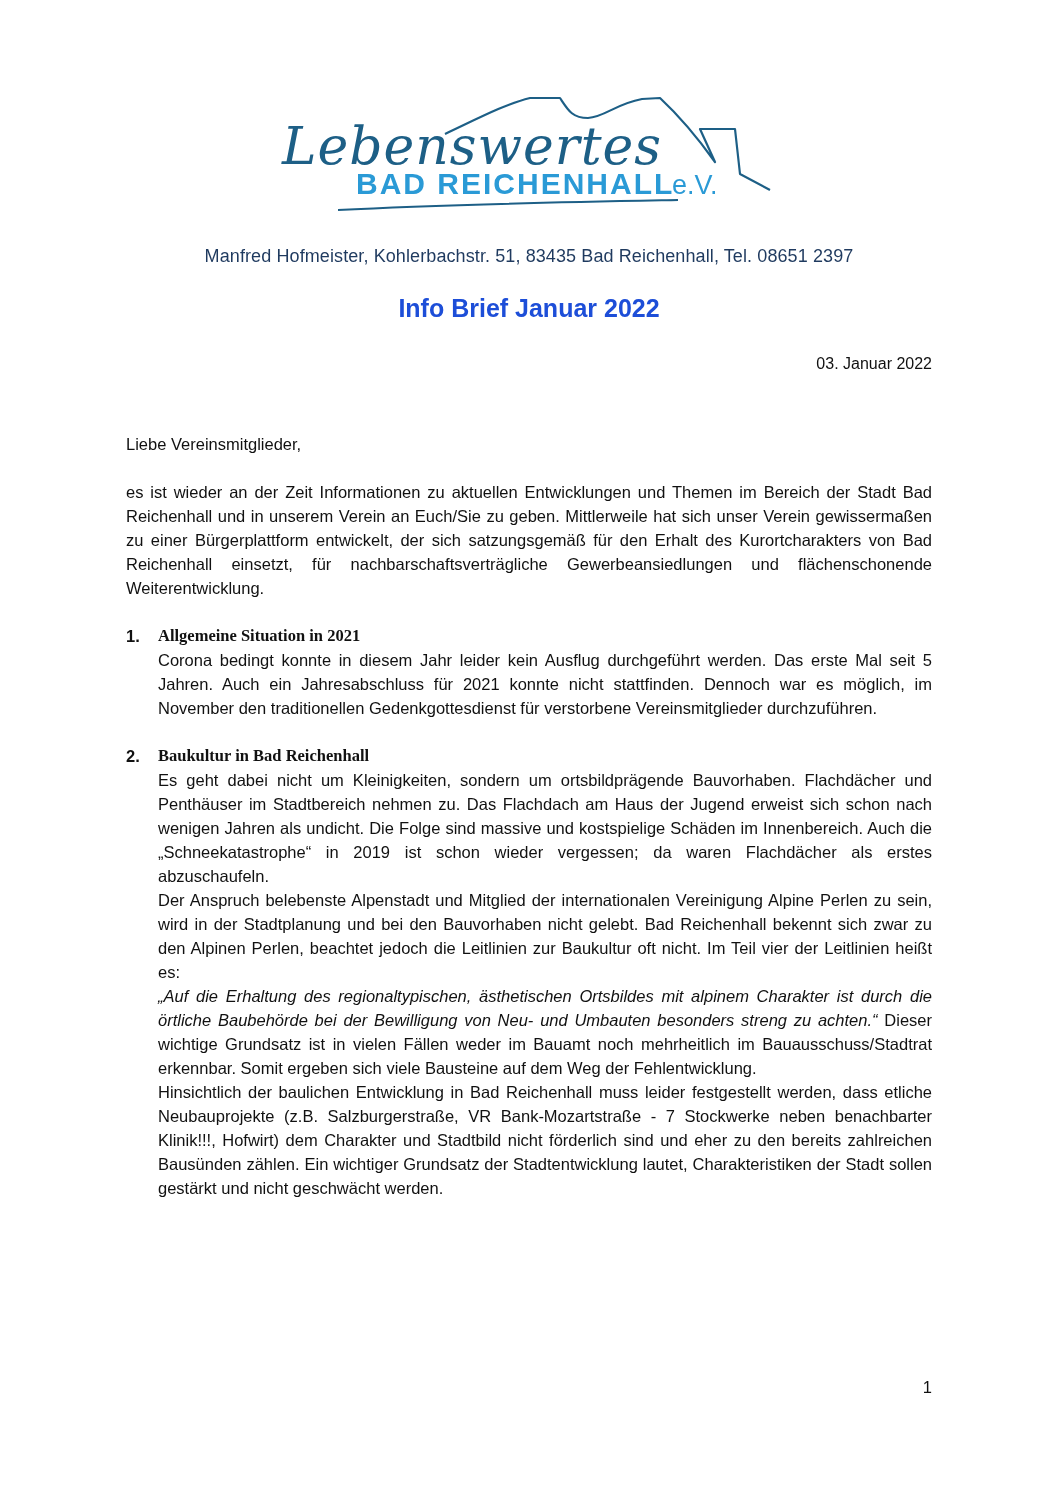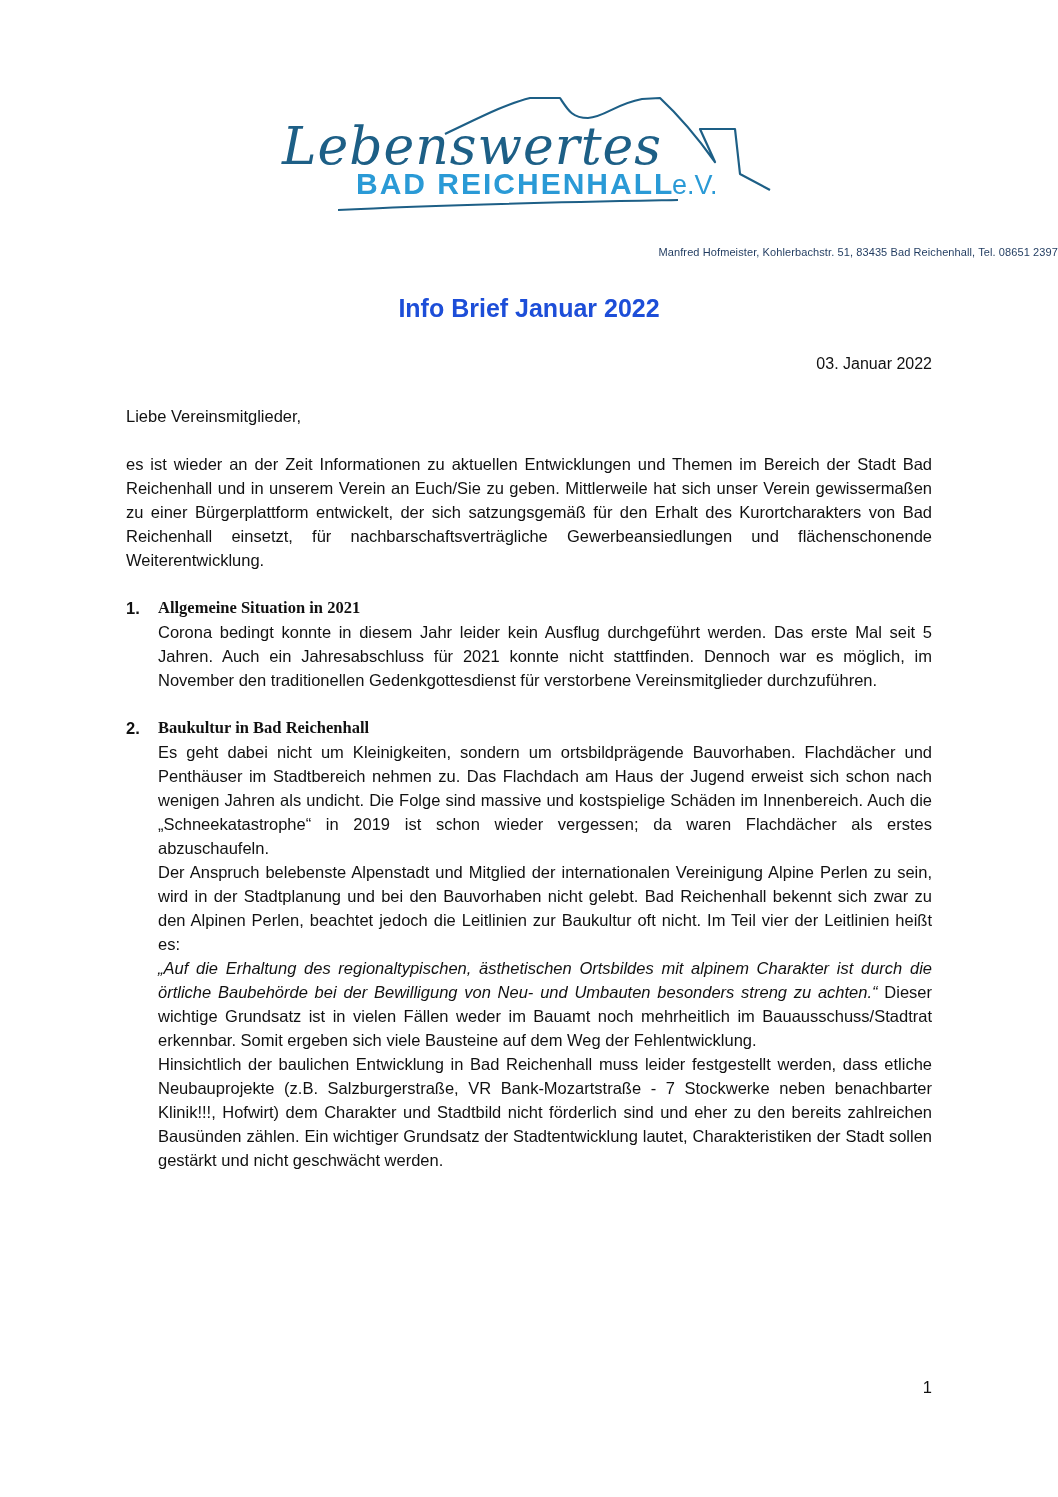--- a/index.html
+++ b/index.html
@@ -1,24 +1,24 @@
 <!DOCTYPE html>
 <html><head>
 <meta charset="utf-8">
 <style>
   html, body { margin:0; padding:0; background:#ffffff; }
   body { width:1058px; height:1497px; position:relative; overflow:hidden;
          font-family:"Liberation Sans", sans-serif; color:#111; }
   .logo { position:absolute; left:270px; top:82px; width:520px; height:140px; }
-  .contact { position:absolute; left:0; width:1058px; top:246px; text-align:right;
-             font-size:11px; color:#1f3a5f; letter-spacing:0.1px; }
+  .contact { position:absolute; left:0; width:1058px; top:246px; text-align:center;
+             font-size:18px; color:#1f3a5f; letter-spacing:0.1px; }
   .title { position:absolute; left:0; width:1058px; top:294px; text-align:center;
            font-size:25px; font-weight:bold; color:#1d4ed8; }
   .date { position:absolute; right:126px; top:355px; font-size:16px; }
-  .body { position:absolute; left:126px; width:806px; top:404px; font-size:16.5px; line-height:24px; }
+  .body { position:absolute; left:126px; width:806px; top:432px; font-size:16.5px; line-height:24px; }
   .p { margin:0; text-align:justify; }
   .gap { height:24px; }
   .sec { position:relative; padding-left:32px; }
   .sec-num { position:absolute; left:0; top:0; font-weight:bold; }
   .sec-title { font-weight:bold;font-family:Liberation Serif, serif; }
   .sec .p { text-align:justify; }
   .ital { font-style:italic; }
   .page-num { position:absolute; right:126px; top:1378px; font-size:16.5px; }
 </style>
 </head>

